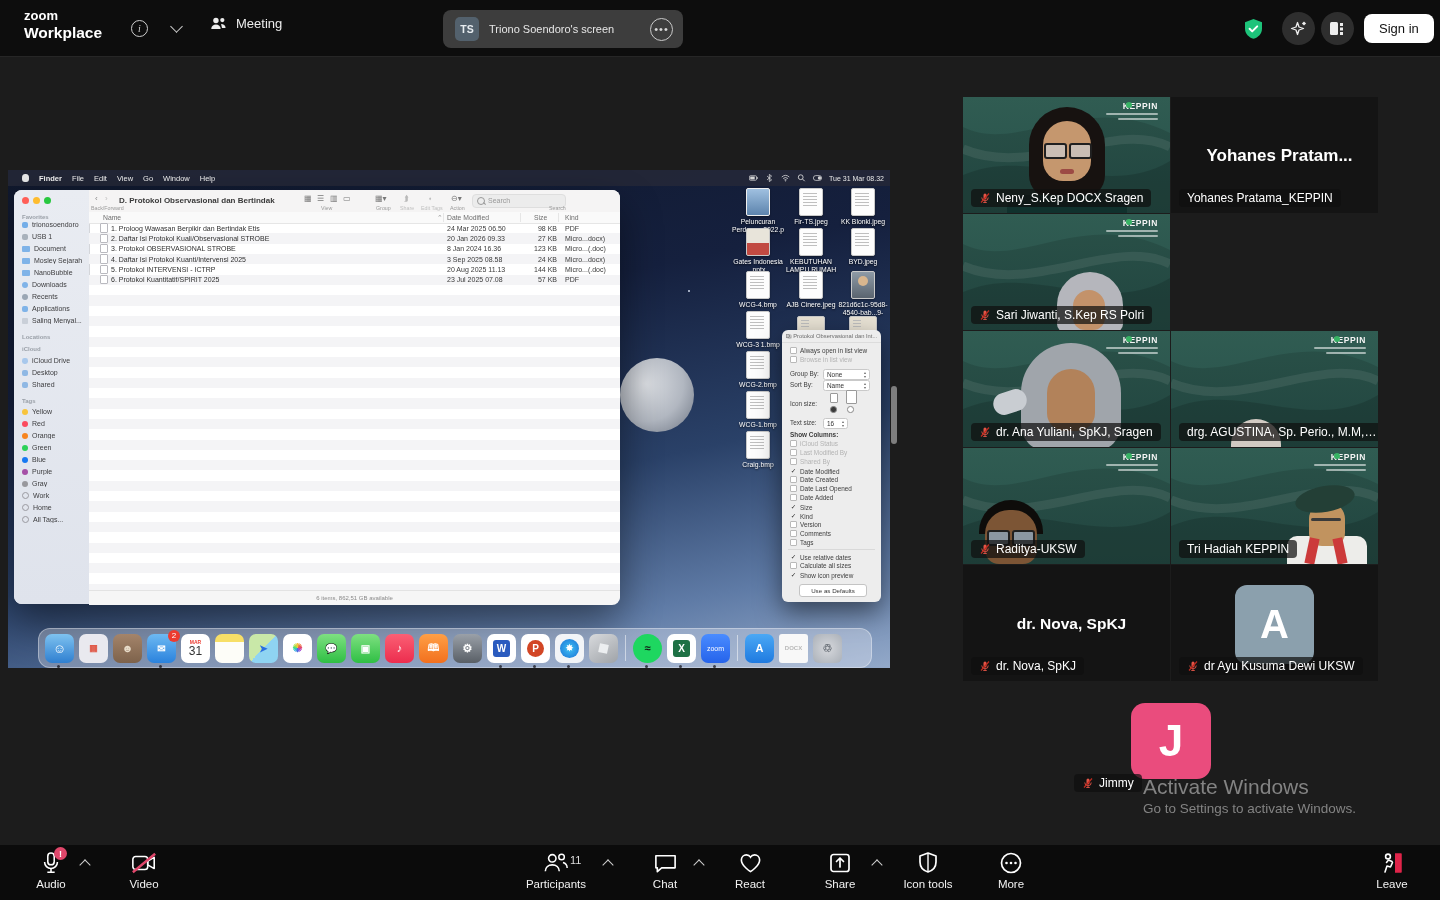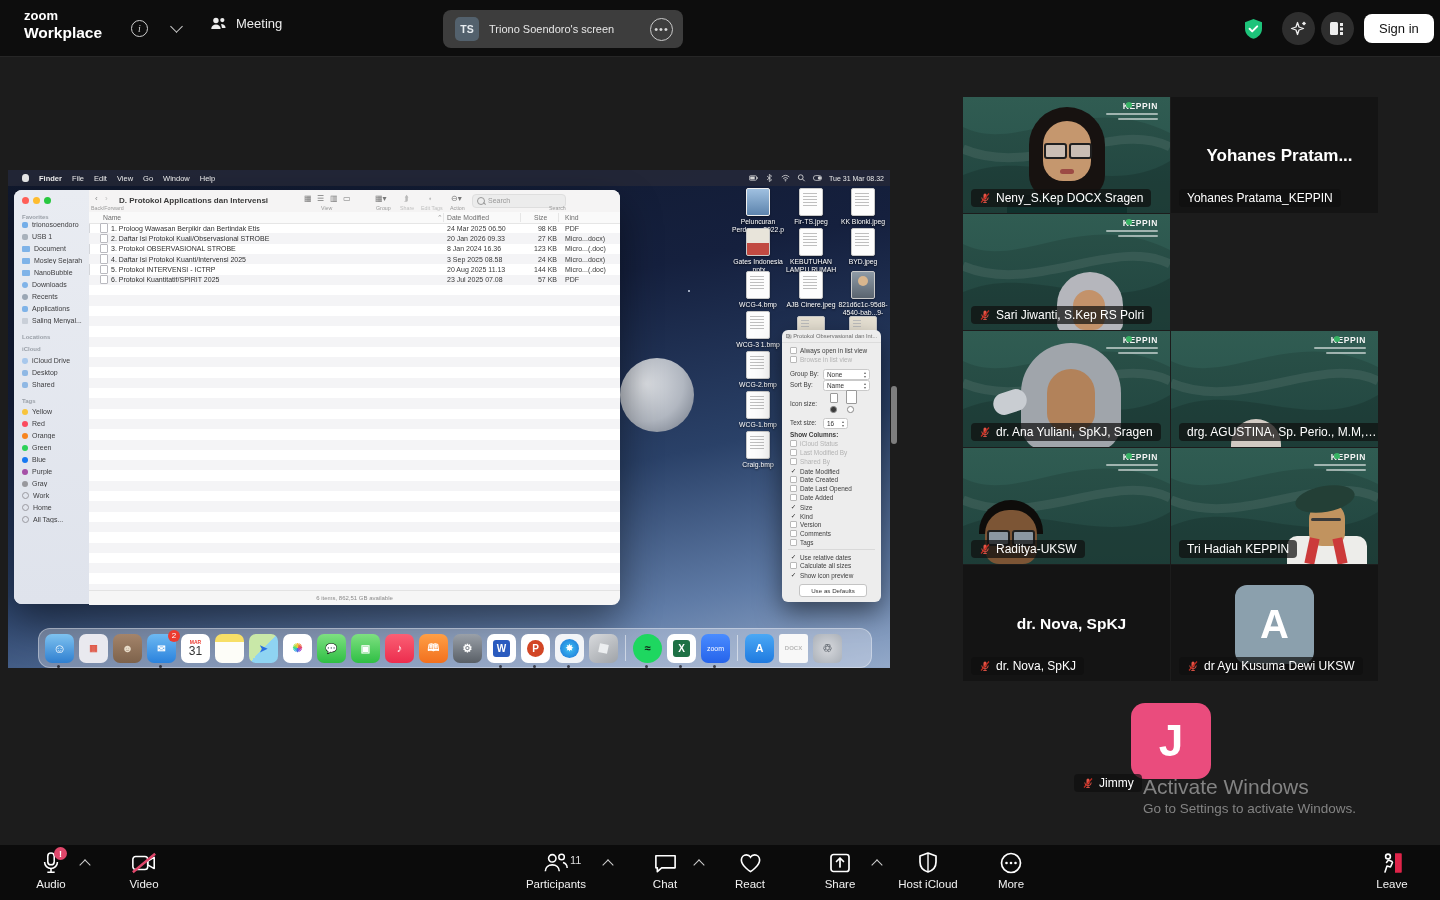--- a/index.html
+++ b/index.html
@@ -340,21 +340,21 @@
         <div class="sbi" style="top:326px">
             <span class="sbring"></span>
             <span>All Tags...</span>
           </div>
       </div>
 
       <div class="ftb">
         <span class="fic" style="left:6px;color:#8a8a8a">‹</span>
         <span class="fic" style="left:16px;color:#c0c0c0">›</span>
         <span class="flab" style="left:2px">Back/Forward</span>
-        <span class="ftitle">D. Protokol Applications dan Intervensi</span>
+        <span class="ftitle">D. Protokol Observasional dan Bertindak</span>
         <span class="fic" style="left:215px">▦</span>
         <span class="fic" style="left:228px">☰</span>
         <span class="fic" style="left:241px">▥</span>
         <span class="fic" style="left:254px">▭</span>
         <span class="flab" style="left:232px">View</span>
         <span class="fic" style="left:286px">▦▾</span>
         <span class="flab" style="left:287px">Group</span>
         <span class="fic" style="left:315px;color:#b9b9b9">⮭</span>
         <span class="flab" style="left:311px;color:#c0c0c0">Share</span>
         <span class="fic" style="left:340px;color:#b9b9b9">⬪</span>
@@ -938,21 +938,21 @@
           <path d="M12 16V7.5M8.5 10.5 12 7l3.5 3.5" fill="none" stroke="#fff" stroke-width="1.7" stroke-linecap="round" stroke-linejoin="round"></path>
         </svg>
       <span class="lbl">Share</span>
     </div>
     <div class="caret" style="left:873px"></div>
     <div class="ctrl" style="left:890px">
       <svg width="22" height="24" viewBox="0 0 22 24">
           <path d="M11 2l8 3v6c0 5.2-3.6 8.6-8 10-4.4-1.4-8-4.8-8-10V5z" fill="none" stroke="#fff" stroke-width="1.7" stroke-linejoin="round"></path>
           <path d="M11 2v19" stroke="#fff" stroke-width="1.4"></path>
         </svg>
-      <span class="lbl">Host iCloud</span>
+      <span class="lbl">Icon tools</span>
     </div>
     <div class="ctrl" style="left:973px">
       <svg width="24" height="24" viewBox="0 0 24 24">
           <circle cx="12" cy="12" r="9.5" fill="none" stroke="#fff" stroke-width="1.7"></circle>
           <circle cx="7.5" cy="12" r="1.3" fill="#fff"></circle>
           <circle cx="12" cy="12" r="1.3" fill="#fff"></circle>
           <circle cx="16.5" cy="12" r="1.3" fill="#fff"></circle>
         </svg>
       <span class="lbl">More</span>
     </div>

